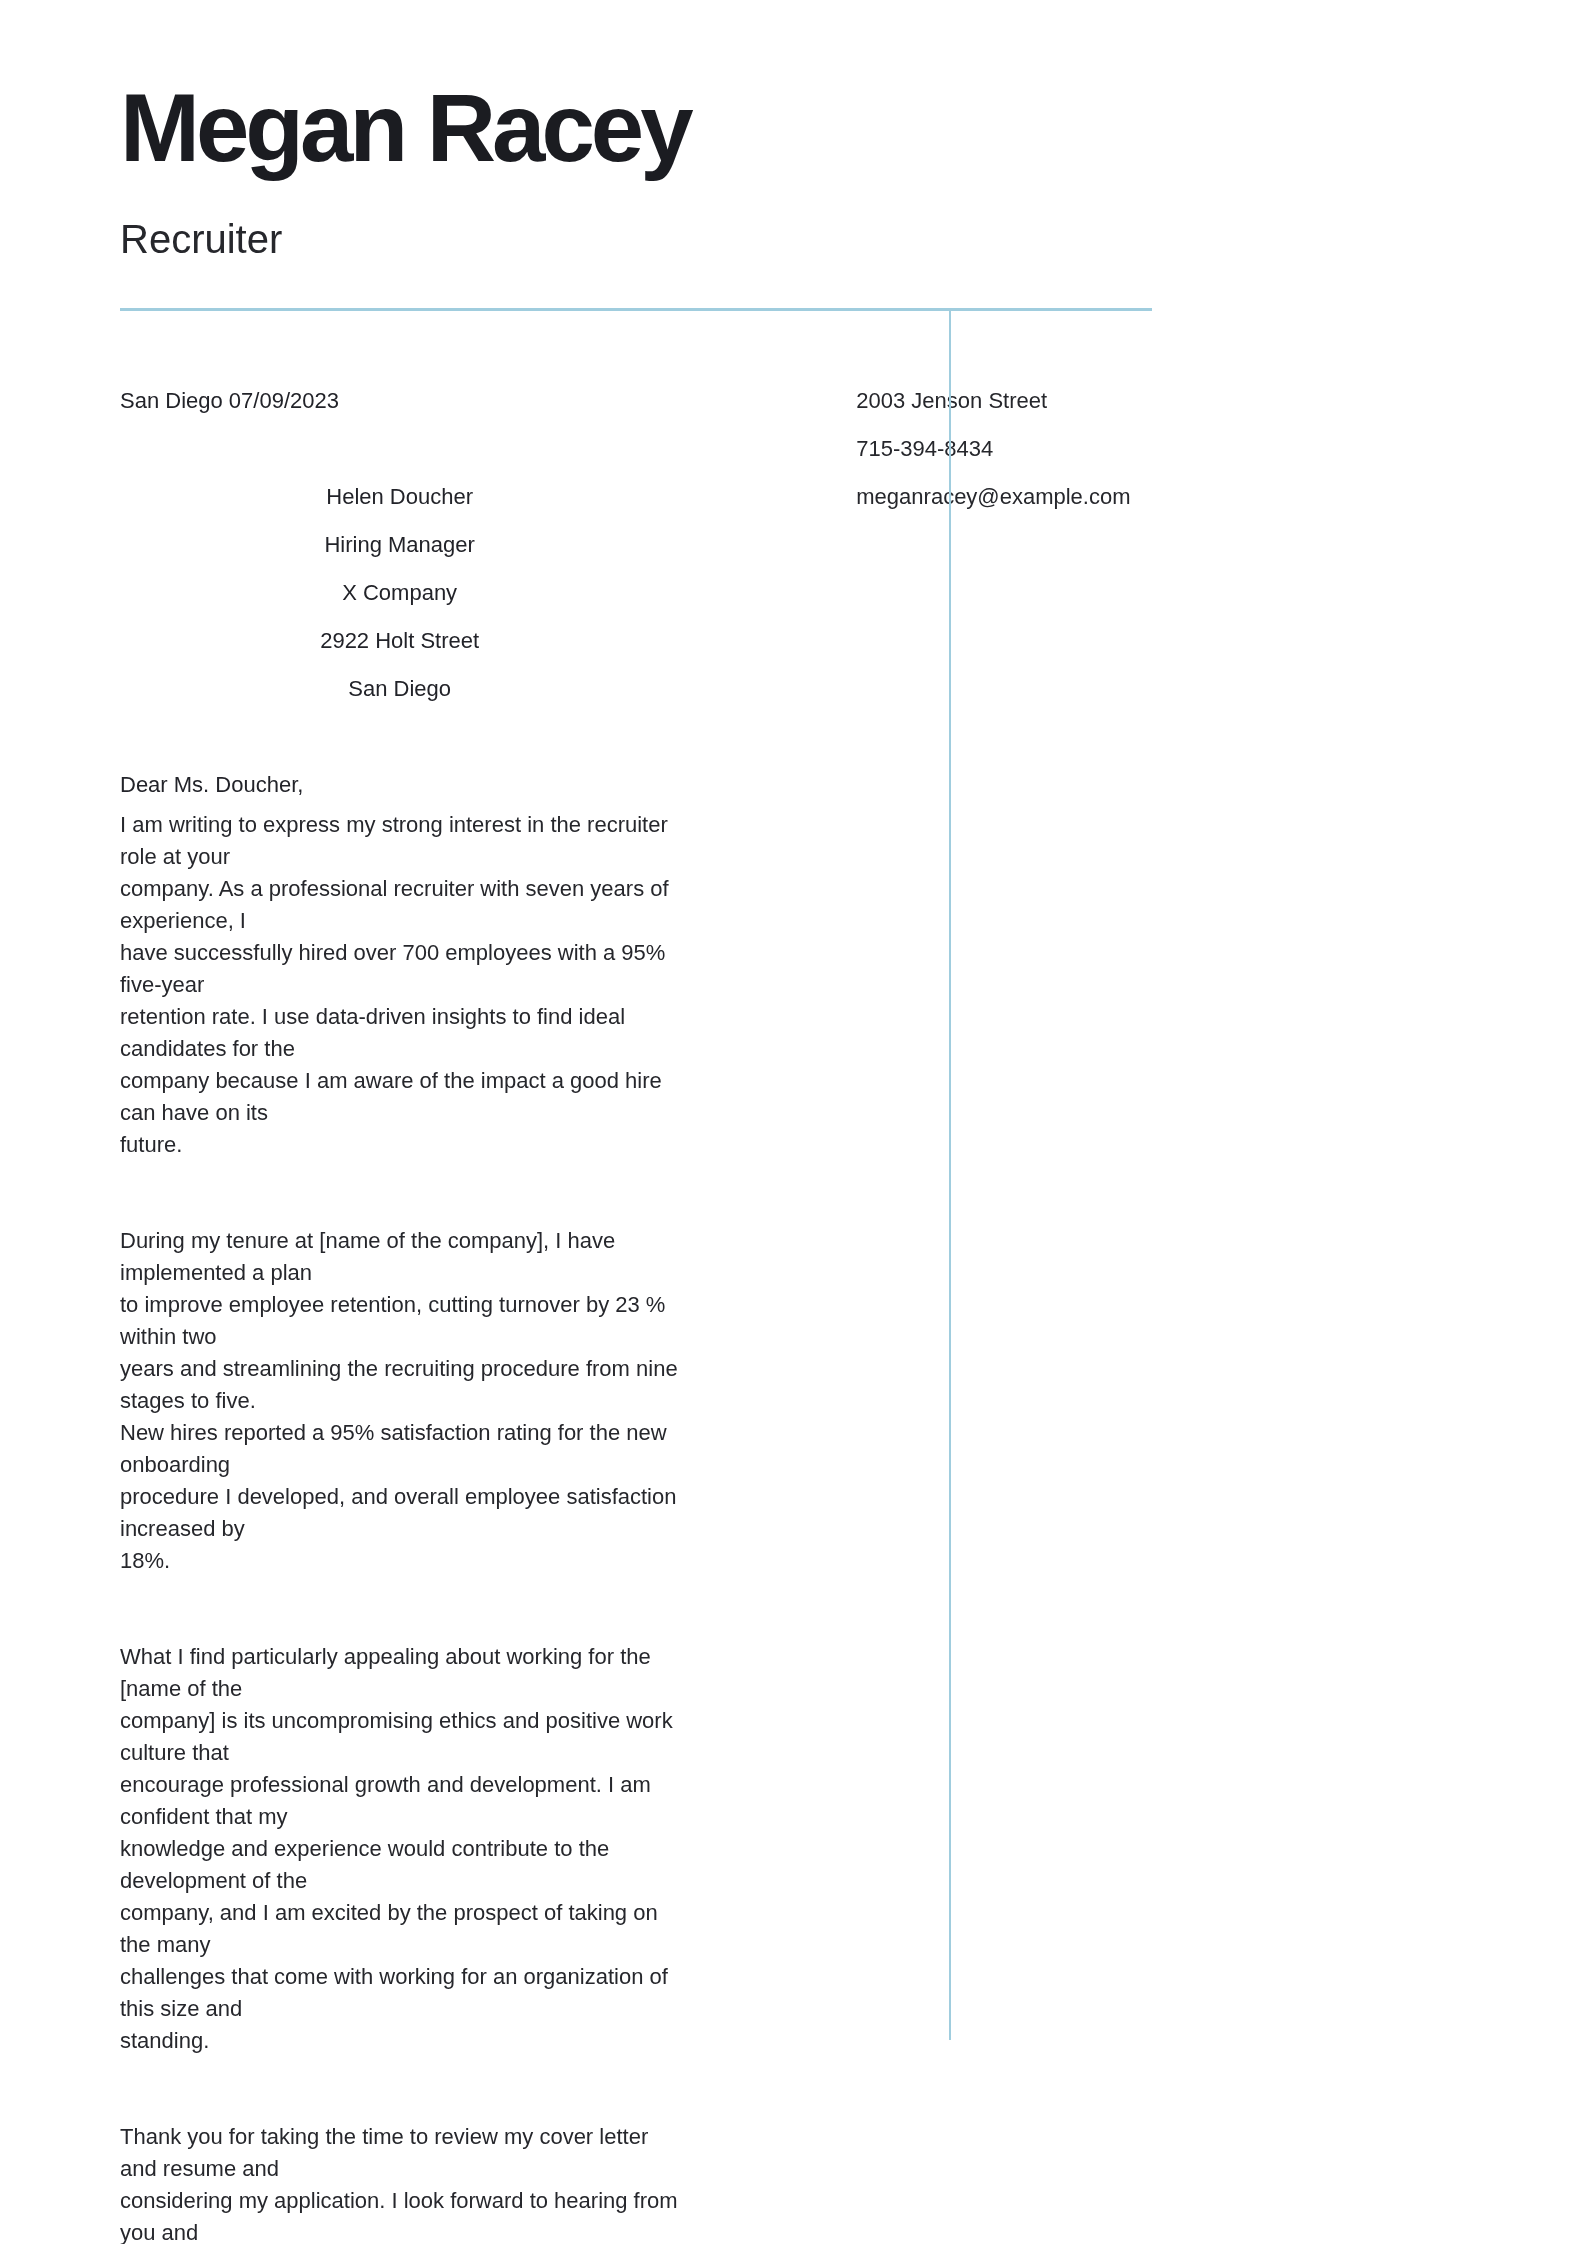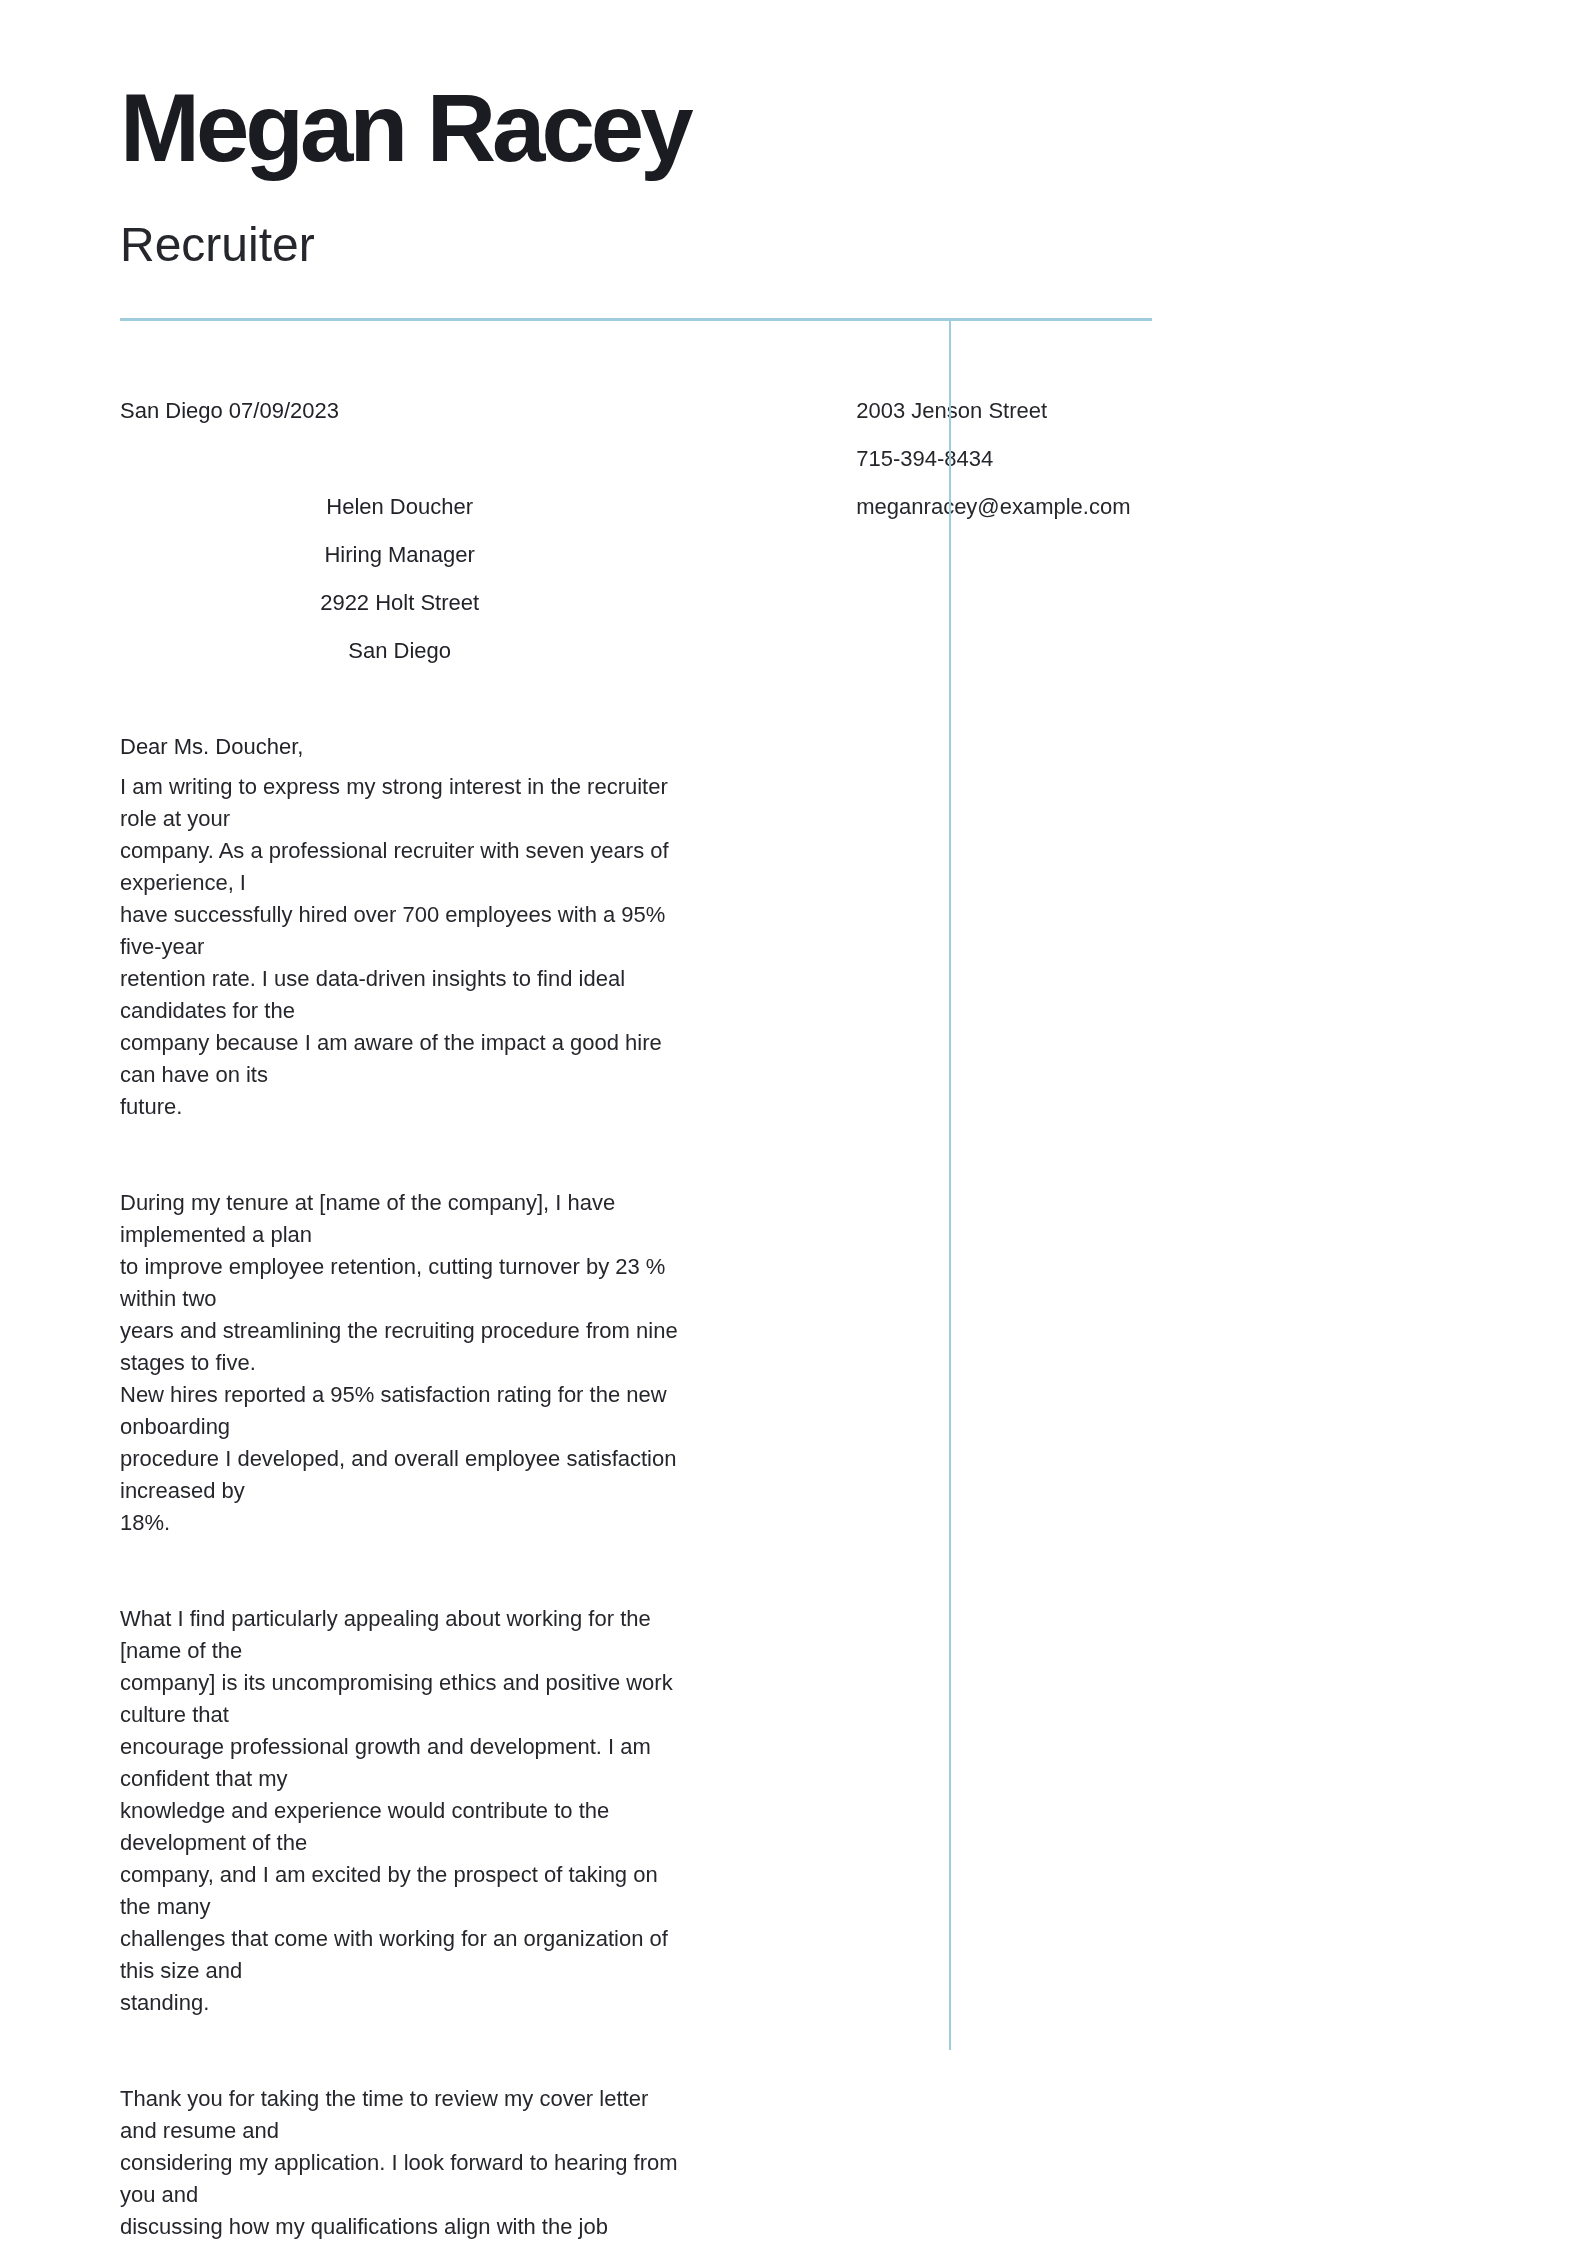--- a/index.html
+++ b/index.html
@@ -22,21 +22,21 @@
   .name {
     margin: 78px 0 0 0;
     font-size: 96px;
     font-weight: 700;
     letter-spacing: -4px;
     line-height: 1.05;
     color: #1b1c21;
   }
   .job-title {
     margin: 38px 0 0 0;
-    font-size: 48px;
+    font-size: 40px;
     font-weight: 400;
     color: #26272c;
   }
   
   .rule {
     margin-top: 46px;
     height: 3px;
     background: #a0cdde;
   }
   
@@ -114,20 +114,21 @@
     <div class="v-divider"></div>
 
     <div class="col-left">
 
       <p class="date-line">San Diego 07/09/2023</p>
 
       <div class="recipient-block">
 
       <p class="recipient-line">Helen Doucher</p>
           <p class="recipient-line">Hiring Manager</p>
+          <p class="recipient-line">X Company</p>
           <p class="recipient-line">2922 Holt Street</p>
           <p class="recipient-line">San Diego</p>
         </div>
 
       <p class="salutation">Dear Ms. Doucher,</p>
 
       <div class="letter-body">
 
       <p class="letter-paragraph">I am writing to express my strong interest in the recruiter role at your
 company. As a professional recruiter with seven years of experience, I

